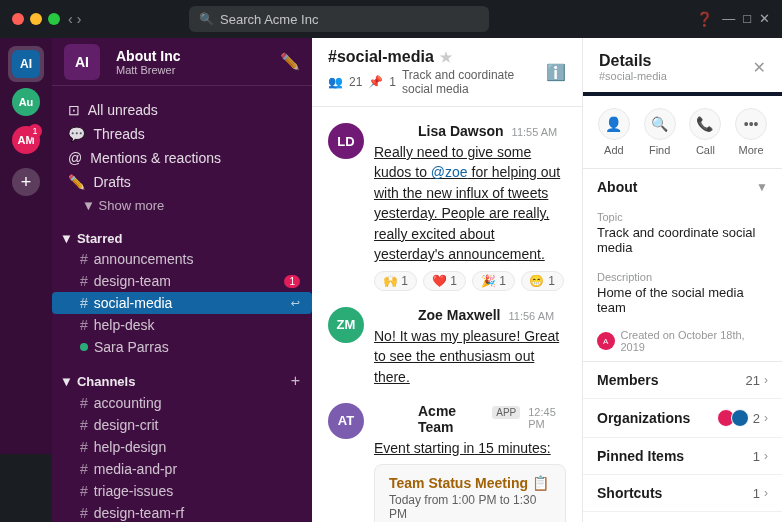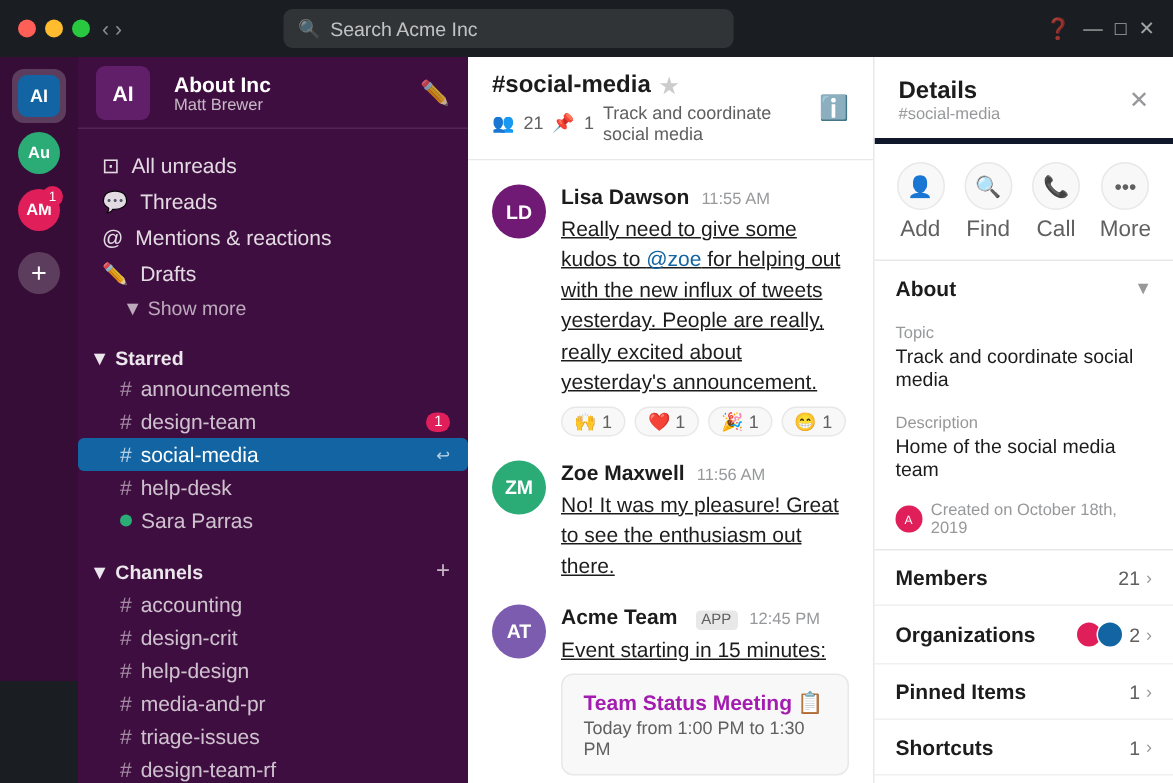--- a/index.html
+++ b/index.html
@@ -40,43 +40,43 @@
     .channel-title { font-size: 16px; font-weight: 700; color: #1d1c1d; display: flex; align-items: center; gap: 6px; }
     .star-icon { color: #ccc; font-size: 14px; cursor: pointer; }
     .channel-subtitle { font-size: 12px; color: #616061; margin-top: 2px; display: flex; align-items: center; gap: 6px; }
     .chat-header-actions { margin-left: auto; display: flex; align-items: center; gap: 8px; }
     .header-action-btn { color: #616061; cursor: pointer; font-size: 16px; }
 
     .messages { flex: 1; overflow-y: auto; padding: 16px; background: #fff; }
     .message { display: flex; gap: 10px; margin-bottom: 16px; }
     .msg-avatar { width: 36px; height: 36px; border-radius: 50%; flex-shrink: 0; display: flex; align-items: center; justify-content: center; font-size: 13px; font-weight: bold; color: #fff; }
     .msg-content { flex: 1; }
-    .msg-header { display: flex; align-items: baseline; gap: 8px; margin-bottom: 3px; }
+    .msg-header { display: flex; align-items: baseline; gap: 8px; margin-bottom: 3px; margin-left: 44px; }
     .msg-name { font-size: 14px; font-weight: 700; color: #1d1c1d; }
     .msg-app-badge { background: #e8e8e8; color: #616061; font-size: 10px; padding: 1px 4px; border-radius: 3px; margin-left: 4px; }
     .msg-time { font-size: 11px; color: #97989a; }
     .msg-text { font-size: 14px; color: #1d1c1d; line-height: 1.46; text-decoration: underline; }
     .msg-text a { color: #1264A3; text-decoration: none; }
     .reactions { display: flex; gap: 6px; margin-top: 6px; }
     .reaction { background: #f8f8f8; border: 1px solid #e8e8e8; border-radius: 12px; padding: 2px 8px; font-size: 12px; cursor: pointer; display: flex; align-items: center; gap: 3px; color: #616061; }
     .meeting-card { background: #f8f8f8; border: 1px solid #e8e8e8; border-radius: 8px; padding: 10px 14px; margin-top: 6px; font-size: 13px; color: #1d1c1d; }
-    .meeting-title { font-weight: 700; font-size: 14px; color: #a21caf; display: flex; align-items: center; gap: 4px; }
+    .meeting-title { font-weight: 700; font-size: 14px; color: #a16207; display: flex; align-items: center; gap: 4px; }
     .meeting-time { color: #616061; font-size: 12px; margin-top: 2px; }
 
     
     .details-panel { width: 200px; background: #fff; border-left: 1px solid #e8e8e8; height: 522px; flex-shrink: 0; overflow-y: auto; }
     .details-header { display: flex; align-items: center; justify-content: space-between; padding: 14px 16px 10px; border-bottom: 4px solid #0f172a; }
     .details-title { font-size: 16px; font-weight: 700; color: #1d1c1d; }
     .details-subtitle { font-size: 11px; color: #97989a; }
     .close-btn { color: #97989a; cursor: pointer; font-size: 16px; }
 
     .details-actions { display: flex; justify-content: space-around; padding: 12px 8px; border-bottom: 1px solid #e8e8e8; }
     .detail-action { display: flex; flex-direction: column; align-items: center; gap: 4px; cursor: pointer; color: #616061; }
     .detail-action-icon { width: 32px; height: 32px; border-radius: 50%; background: #f8f8f8; border: 1px solid #e8e8e8; display: flex; align-items: center; justify-content: center; font-size: 14px; }
-    .detail-action-label { font-size: 15px; color: #616061; }
+    .detail-action-label { font-size: 11px; color: #616061; }
 
     .details-section { border-bottom: 1px solid #e8e8e8; }
     .details-section-header { display: flex; align-items: center; justify-content: space-between; padding: 10px 14px; cursor: pointer; }
     .details-section-title { font-size: 14px; font-weight: 700; color: #1d1c1d; }
     .details-section-arrow { color: #97989a; font-size: 12px; }
     .details-field { padding: 6px 14px 10px; }
     .details-field-label { font-size: 11px; color: #97989a; margin-bottom: 2px; }
     .details-field-value { font-size: 13px; color: #1d1c1d; }
     .details-row { display: flex; align-items: center; justify-content: space-between; padding: 10px 14px; border-bottom: 1px solid #f0f0f0; cursor: pointer; }
     .details-row-label { font-size: 14px; font-weight: 600; color: #1d1c1d; }

